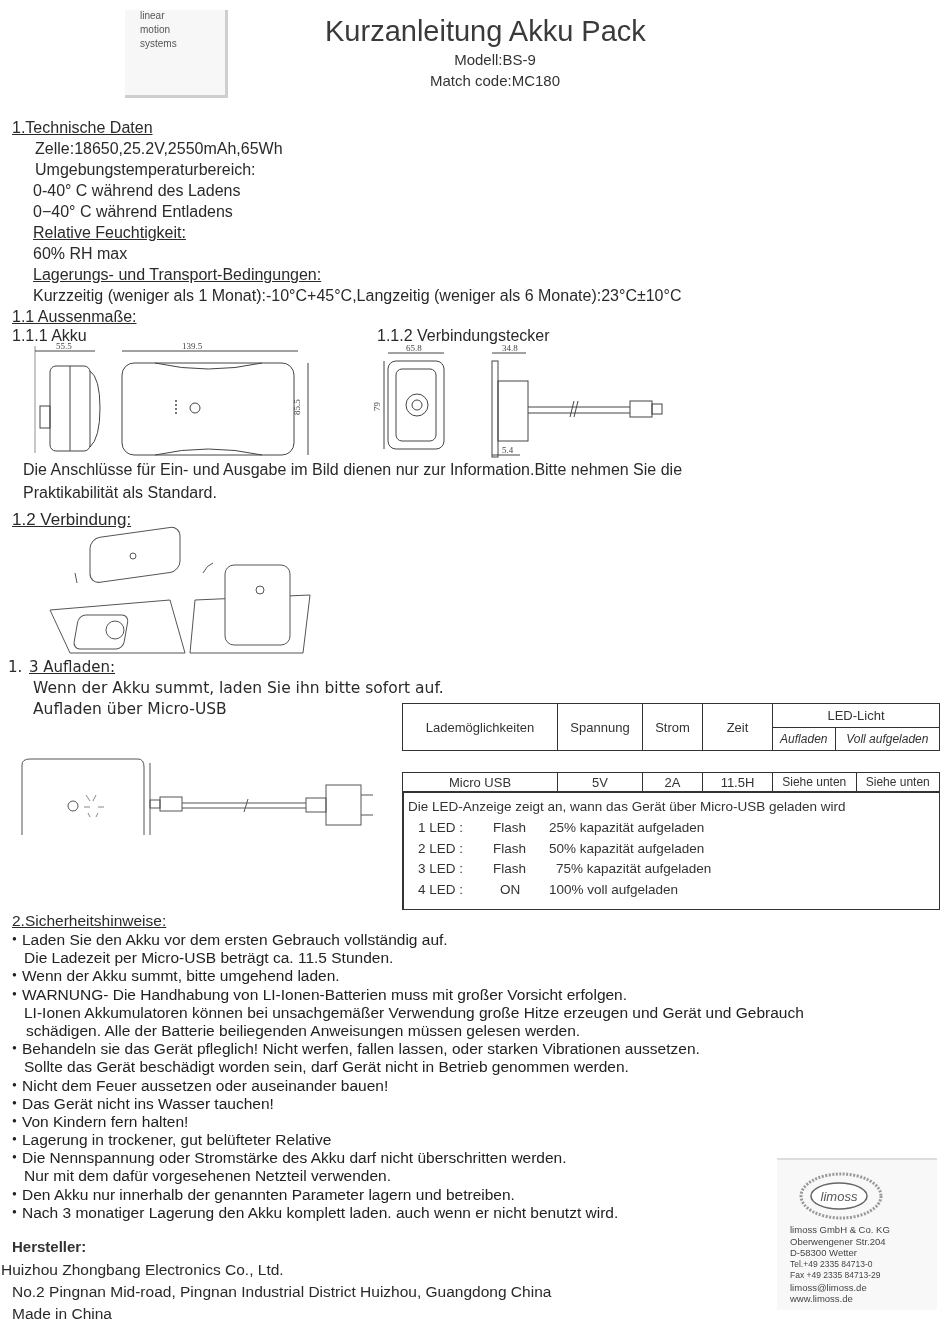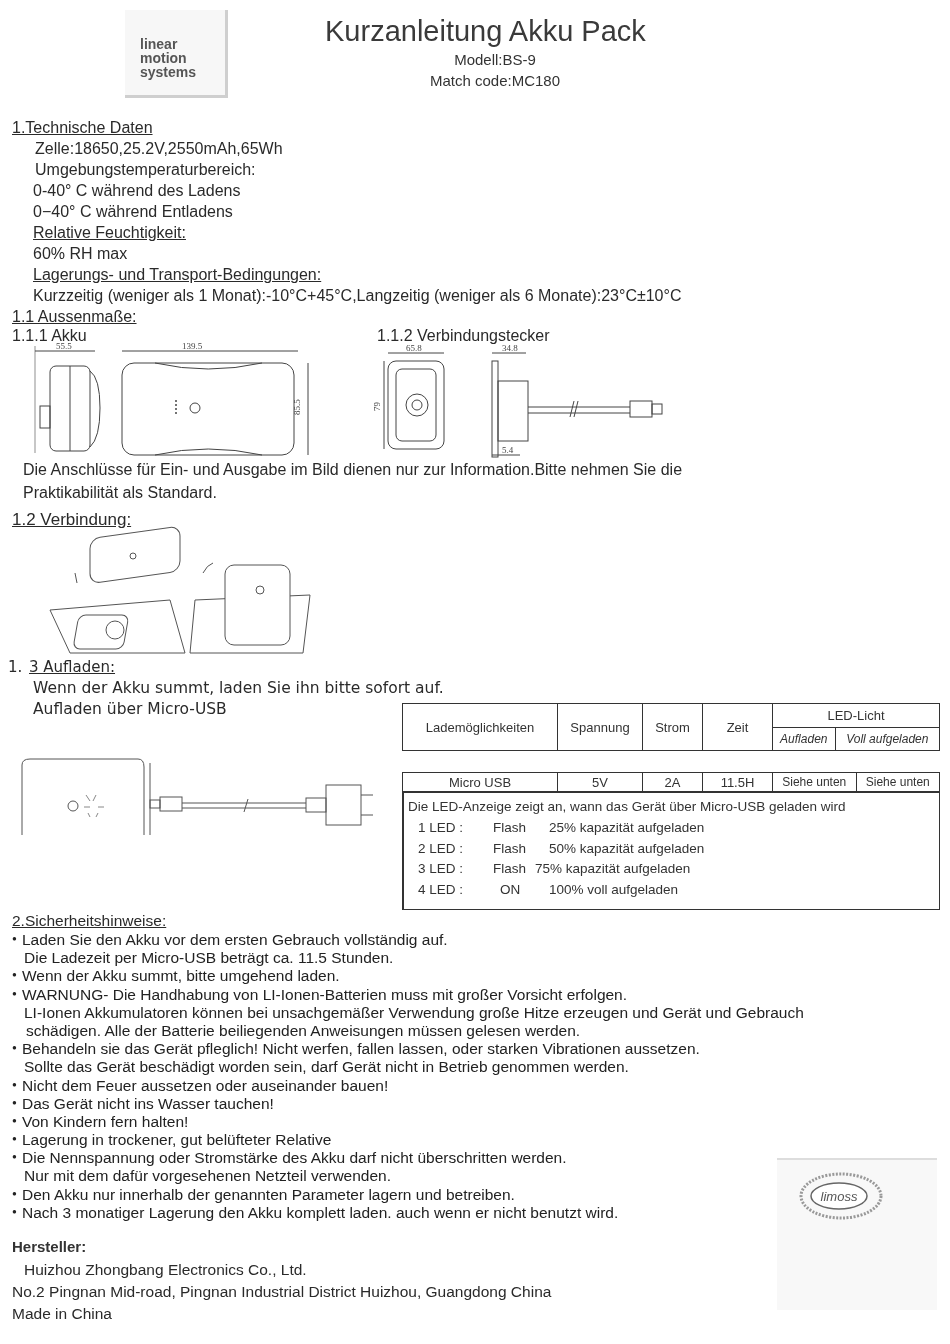--- a/index.html
+++ b/index.html
@@ -1,21 +1,21 @@
 <!DOCTYPE html>
 <html><head>
 <meta charset="utf-8">
 <style>
   html, body { margin: 0; padding: 0; background: #ffffff; }
   body { width: 950px; height: 1344px; position: relative; overflow: hidden;
          font-family: "Liberation Sans", sans-serif; color: #2a2a2a; }
   .abs { position: absolute; }
   .logo-box { left: 125px; top: 10px; width: 100px; height: 85px; background: #f7f7f7;
               border-right: 3px solid #cfcfcf; border-bottom: 3px solid #cfcfcf; }
-  .logo-text { left: 140px; top: 37px; font-size: 14px; line-height: 14px; font-weight: bold; color: #555; }
+  .logo-text { left: 140px; top: 9px; font-size: 10px; line-height: 14px; font-weight: normal; color: #555; }
   .title { left: 325px; top: 15px; font-size: 29px; color: #3a3a3a; }
   .sub { font-size: 15px; color: #333; text-align: center; width: 240px; }
   .h { font-size: 16px; text-decoration: underline; color: #2a2a2a; }
   .t { font-size: 16px; color: #2a2a2a; white-space: nowrap; }
   .bold { font-weight: bold; }
   table.led { border-collapse: collapse; font-size: 13px; color: #333; }
   table.led td { border: 1px solid #333; text-align: center; padding: 0 2px; }
   .box { border: 1px solid #333; border-left-width: 2px; }
   .safety { font-size: 15.5px; font-family: "Liberation Sans", sans-serif; color: #222; white-space: nowrap; }
   .contact { font-size: 9.5px; line-height: 11.5px; color: #444; }
@@ -188,21 +188,21 @@
       <span style="position:absolute;left:131px;">25% kapazität aufgeladen</span>
     </div>
     <div style="height:20.5px;position:relative;white-space:nowrap;">
       <span style="position:absolute;left:0;">2 LED :</span>
       <span style="position:absolute;left:75px;">Flash</span>
       <span style="position:absolute;left:131px;">50% kapazität aufgeladen</span>
     </div>
     <div style="height:20.5px;position:relative;white-space:nowrap;">
       <span style="position:absolute;left:0;">3 LED :</span>
       <span style="position:absolute;left:75px;">Flash</span>
-      <span style="position:absolute;left:117px;text-align:center;">75% kapazität aufgeladen</span>
+      <span style="position:absolute;left:138px;text-align:center;">75% kapazität aufgeladen</span>
     </div>
     <div style="height:20.5px;position:relative;white-space:nowrap;">
       <span style="position:absolute;left:0;">4 LED :</span>
       <span style="position:absolute;left:82px;">ON</span>
       <span style="position:absolute;left:131px;text-align:center;">100% voll aufgeladen</span>
     </div>
   </div>
 </div>
 
 <div class="abs h" style="left:12px;top:912px;font-size:15.5px;">2.Sicherheitshinweise:</div>
@@ -262,23 +262,32 @@
       <span style="position: absolute; left: 0px; top: 3px; font-size: 8px;">●</span>
       <span style="position: absolute; left: 10px;">Den Akku nur innerhalb der genannten Parameter lagern und betreiben.</span>
     </div>
     <div class="safety" style="height: 18.2px; position: relative;">
       <span style="position: absolute; left: 0px; top: 3px; font-size: 8px;">●</span>
       <span style="position: absolute; left: 10px;">Nach 3 monatiger Lagerung den Akku komplett laden. auch wenn er nicht benutzt wird.</span>
     </div>
   </div>
 
 <div class="abs t bold" style="left:12px;top:1238px;font-size:15px;color:#333;">Hersteller:</div>
-<div class="abs t" style="left:24px;top:1261px;font-size:15.5px;">Huizhou Zhongbang Electronics Co., Ltd.</div>
+<div class="abs t" style="left:1px;top:1261px;font-size:15.5px;">Huizhou Zhongbang Electronics Co., Ltd.</div>
 <div class="abs t" style="left:12px;top:1283px;font-size:15.5px;">No.2 Pingnan Mid-road, Pingnan Industrial District Huizhou, Guangdong China</div>
 <div class="abs t" style="left:12px;top:1305px;font-size:15.5px;">Made in China</div>
 
 <div class="abs" style="left:777px;top:1158px;width:160px;height:150px;background:#f8f8f8;border-top:2px solid #ddd;">
   <svg class="abs" style="left:22px;top:10px;" width="85" height="55">
     <ellipse cx="42" cy="26" rx="40" ry="22" fill="none" stroke="#999" stroke-width="3" stroke-dasharray="2 1.5"></ellipse>
     <ellipse cx="40" cy="26" rx="28" ry="13" fill="#fff" stroke="#666" stroke-width="1.5"></ellipse>
     <text x="40" y="31" font-size="13" font-style="italic" font-family="Liberation Sans, sans-serif" fill="#555" text-anchor="middle">limoss</text>
   </svg>
+  <div class="abs contact" style="left:13px;top:64px;">
+    <div>limoss GmbH &amp; Co. KG</div>
+    <div>Oberwengener Str.204</div>
+    <div>D-58300 Wetter</div>
+    <div style="font-size:8.5px;">Tel.+49 2335 84713-0</div>
+    <div style="font-size:8.5px;">Fax +49 2335 84713-29</div>
+    <div>limoss@limoss.de</div>
+    <div>www.limoss.de</div>
+  </div>
 </div>
 
 </body></html>

